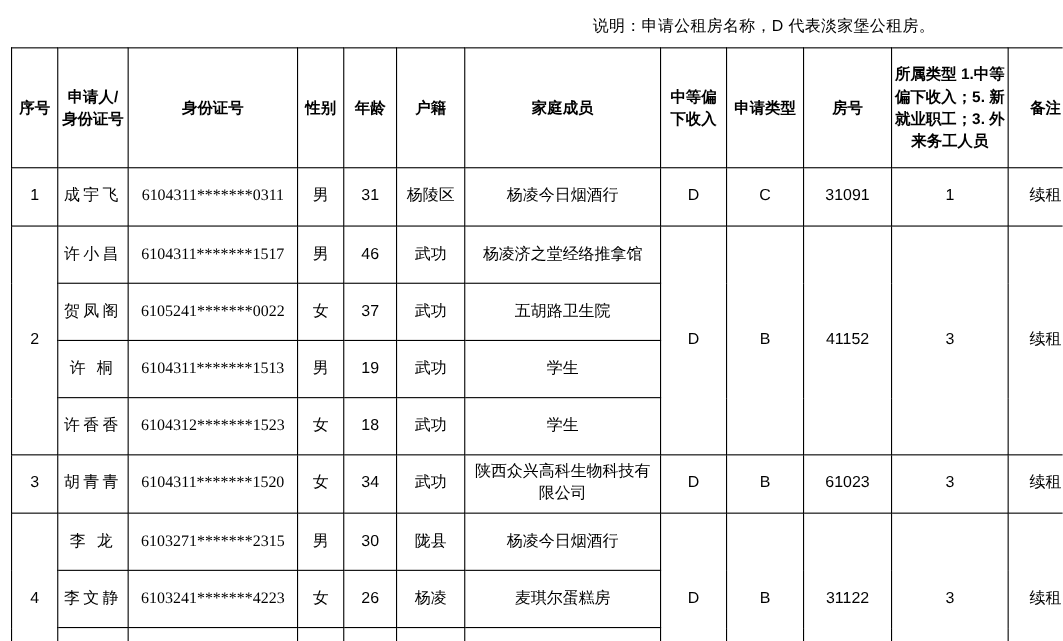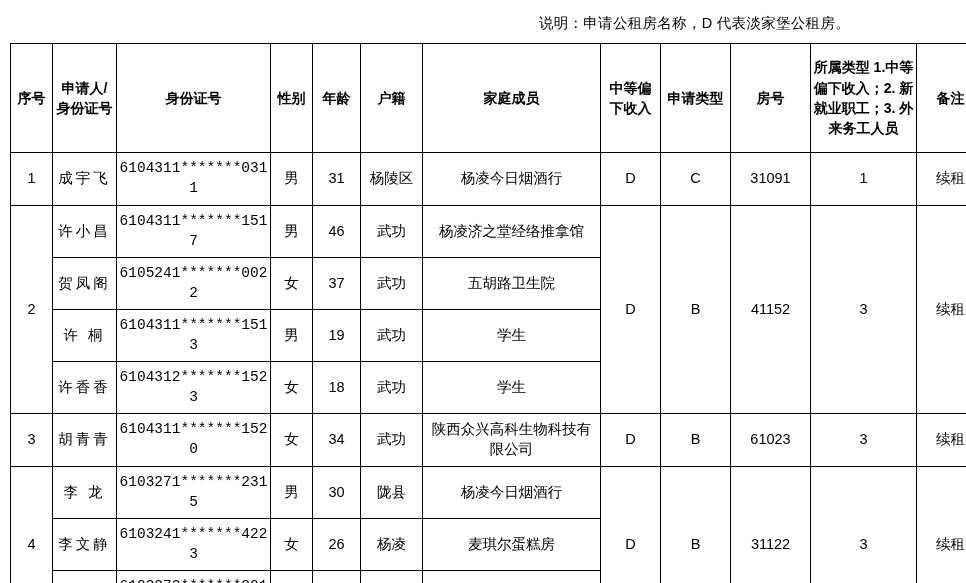--- a/index.html
+++ b/index.html
@@ -56,21 +56,21 @@
     line-height: 1.5;
     padding: 3px 2px;
   }
   td.name-cell {
     font-size: 15px;
     letter-spacing: 3px;
   }
   td.id-cell {
     font-size: 14.5px;
     letter-spacing: 0px;
-    font-family: Liberation Mono, monospace;
+    font-family: Liberation Serif, serif;
   }
   td.seq-cell {
     font-size: 15px;
   }
   .r1 td { height: 44px; }
   .rN td { height: 43px; }
   
   col.c-seq     { width: 42px; }
   col.c-name    { width: 64px; }
   col.c-id      { width: 154px; }
@@ -112,21 +112,21 @@
           <th>序号</th>
           <th>申请人/身份证号</th>
           <th>身份证号</th>
           <th>性别</th>
           <th>年龄</th>
           <th>户籍</th>
           <th>家庭成员</th>
           <th>中等偏下收入</th>
           <th>申请类型</th>
           <th>房号</th>
-          <th class="h-cat">所属类型 1.中等偏下收入；2. 新就业职工；3. 外来务工人员</th>
+          <th class="h-cat">所属类型 1.中等偏下收入；5. 新就业职工；3. 外来务工人员</th>
           <th>备注</th>
         </tr>
       </thead>
       <tbody id="tbody">
           <tr class="r1">
             <td class="seq-cell" rowspan="1">1</td>
             <td class="name-cell">成宇飞</td>
             <td class="id-cell">6104311*******0311</td>
             <td>男</td>
             <td>31</td>

